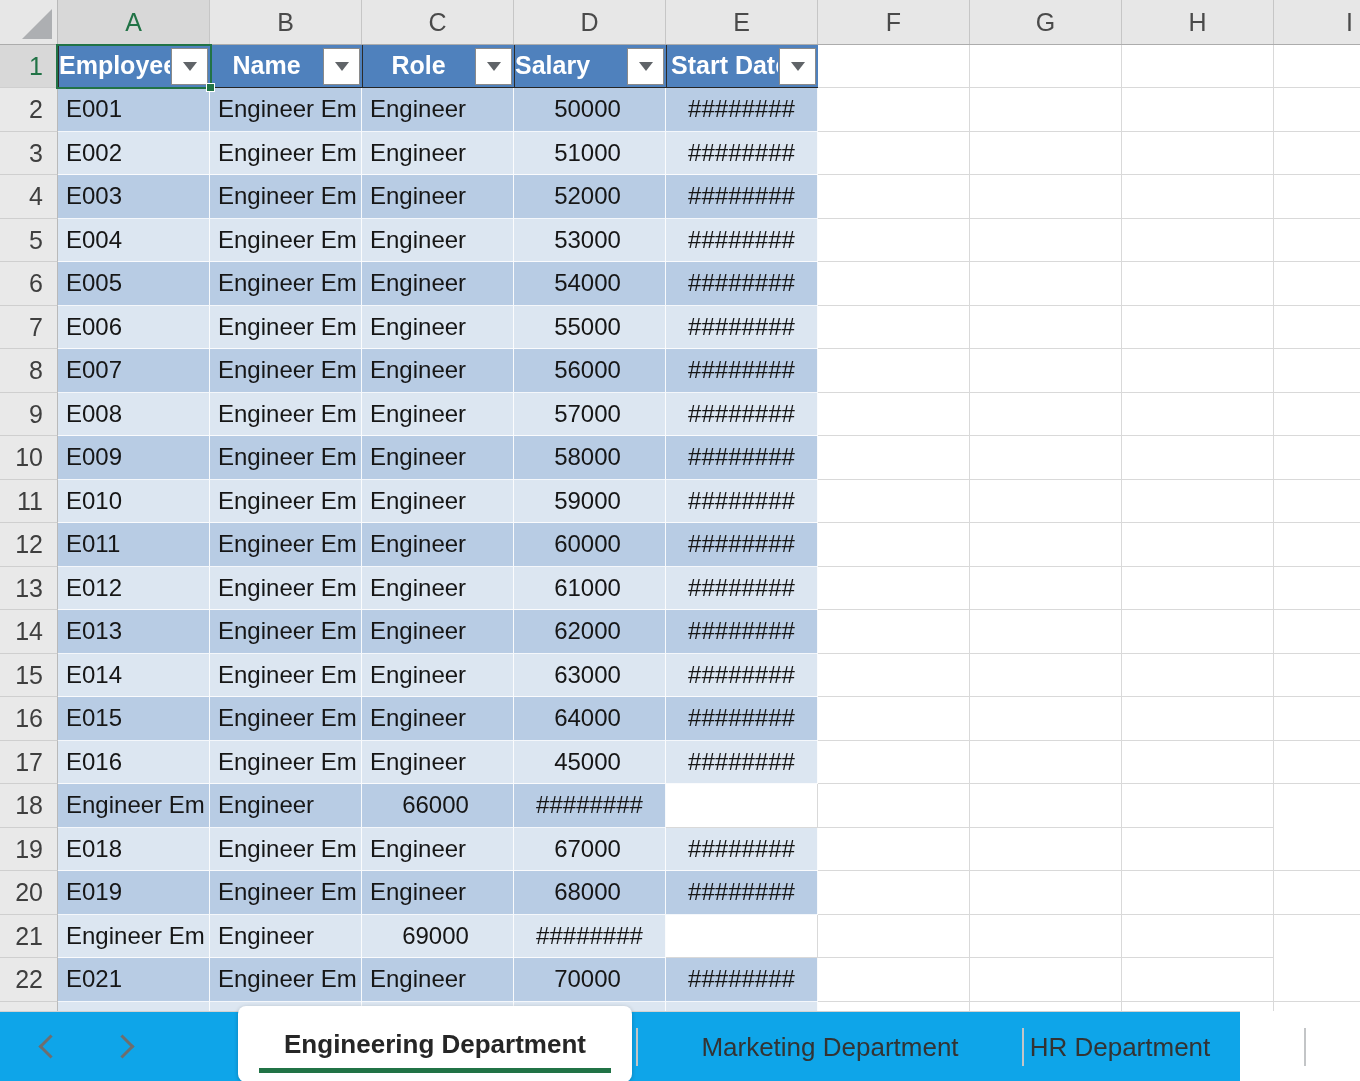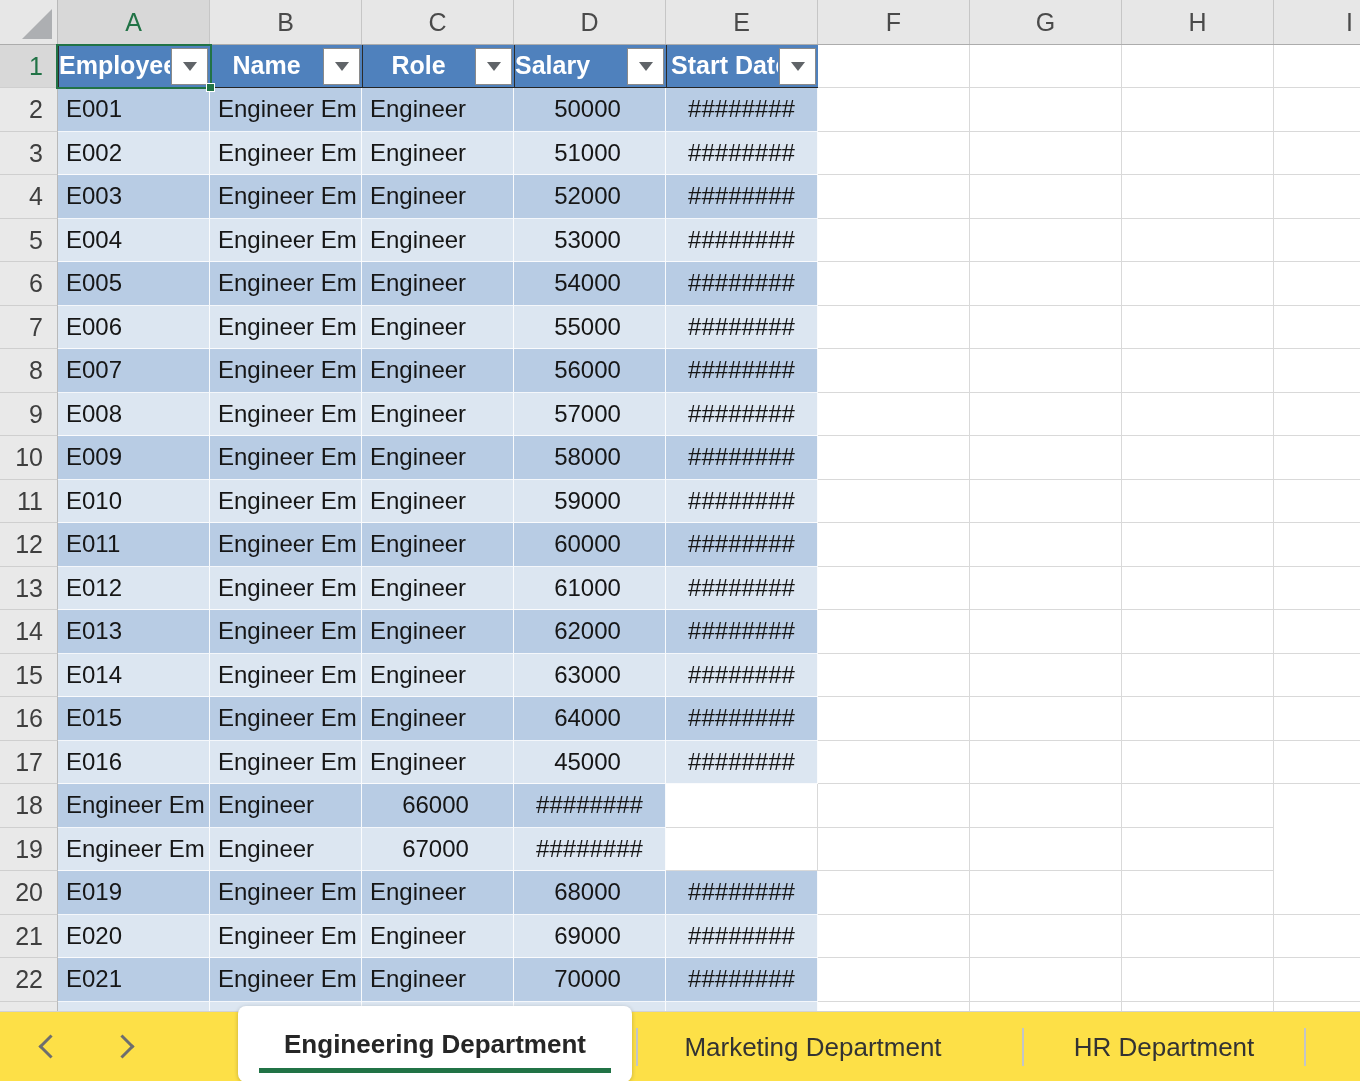--- a/index.html
+++ b/index.html
@@ -96,22 +96,22 @@
     border: 2px solid #217346; pointer-events: none; z-index: 5;
   }
   .fill-handle {
     position: absolute; right: -5px; bottom: -5px;
     width: 9px; height: 9px; background: #217346;
     border: 1px solid #fff; pointer-events: auto;
   }
   
   .tabbar {
     position: absolute; left: 0; top: 1011px;
-    width: 1360px; height: 70px;
-    background: #fde047; border-top: 1px solid #D2D2D2;
+    width: 1240px; height: 70px;
+    background: #0ea5e9; border-top: 1px solid #D2D2D2;
   }
   .chev {
     position: absolute; top: 26px; width: 17px; height: 17px;
     border-left: 3px solid #6E6E6E; border-bottom: 3px solid #6E6E6E;
   }
   .chev.prev { left: 42px; transform: rotate(45deg); }
   .chev.next { left: 114px; transform: rotate(225deg); }
   .tab {
     position: absolute; top: 0; height: 70px;
     display: flex; align-items: center; justify-content: center;
@@ -386,20 +386,21 @@
         <div class="cell">Engineer</div>
         <div class="cell align-right">66000</div>
         <div class="cell align-center">########</div>
         <div class="cell empty"></div>
         <div class="cell empty"></div>
         <div class="cell empty"></div>
         <div class="cell empty"></div>
       </div>
       <div class="row band-light">
         <div class="rowhdr">19</div>
+        <div class="cell">E018</div>
         <div class="cell">Engineer Em</div>
         <div class="cell">Engineer</div>
         <div class="cell align-right">67000</div>
         <div class="cell align-center">########</div>
         <div class="cell empty"></div>
         <div class="cell empty"></div>
         <div class="cell empty"></div>
         <div class="cell empty"></div>
       </div>
       <div class="row band-dark">
@@ -409,21 +410,20 @@
         <div class="cell">Engineer</div>
         <div class="cell align-right">68000</div>
         <div class="cell align-center">########</div>
         <div class="cell empty"></div>
         <div class="cell empty"></div>
         <div class="cell empty"></div>
         <div class="cell empty"></div>
       </div>
       <div class="row band-light">
         <div class="rowhdr">21</div>
-        <div class="cell">E020</div>
         <div class="cell">Engineer Em</div>
         <div class="cell">Engineer</div>
         <div class="cell align-right">69000</div>
         <div class="cell align-center">########</div>
         <div class="cell empty"></div>
         <div class="cell empty"></div>
         <div class="cell empty"></div>
         <div class="cell empty"></div>
       </div>
       <div class="row band-dark">
@@ -458,21 +458,21 @@
 
 <div class="tabbar">
   <span class="chev prev"></span>
   <span class="chev next"></span>
 
   <div class="tab active" style="left:238px; width:394px;">
     <span>Engineering Department</span>
     <div class="underline"></div>
   </div>
   <div class="tabsep" style="left:636px;"></div>
-  <div class="tab" style="left:623px; width:380px;text-align:right;">
+  <div class="tab" style="left:640px; width:380px;text-align:right;">
     <span>Marketing Department</span>
   </div>
   <div class="tabsep" style="left:1022px;"></div>
-  <div class="tab" style="left:1026px; width:276px;">
+  <div class="tab" style="left:982px; width:276px;">
     <span>HR Department</span>
   </div>
   <div class="tabsep" style="left:1304px;"></div>
 </div>
 
 </body></html>

